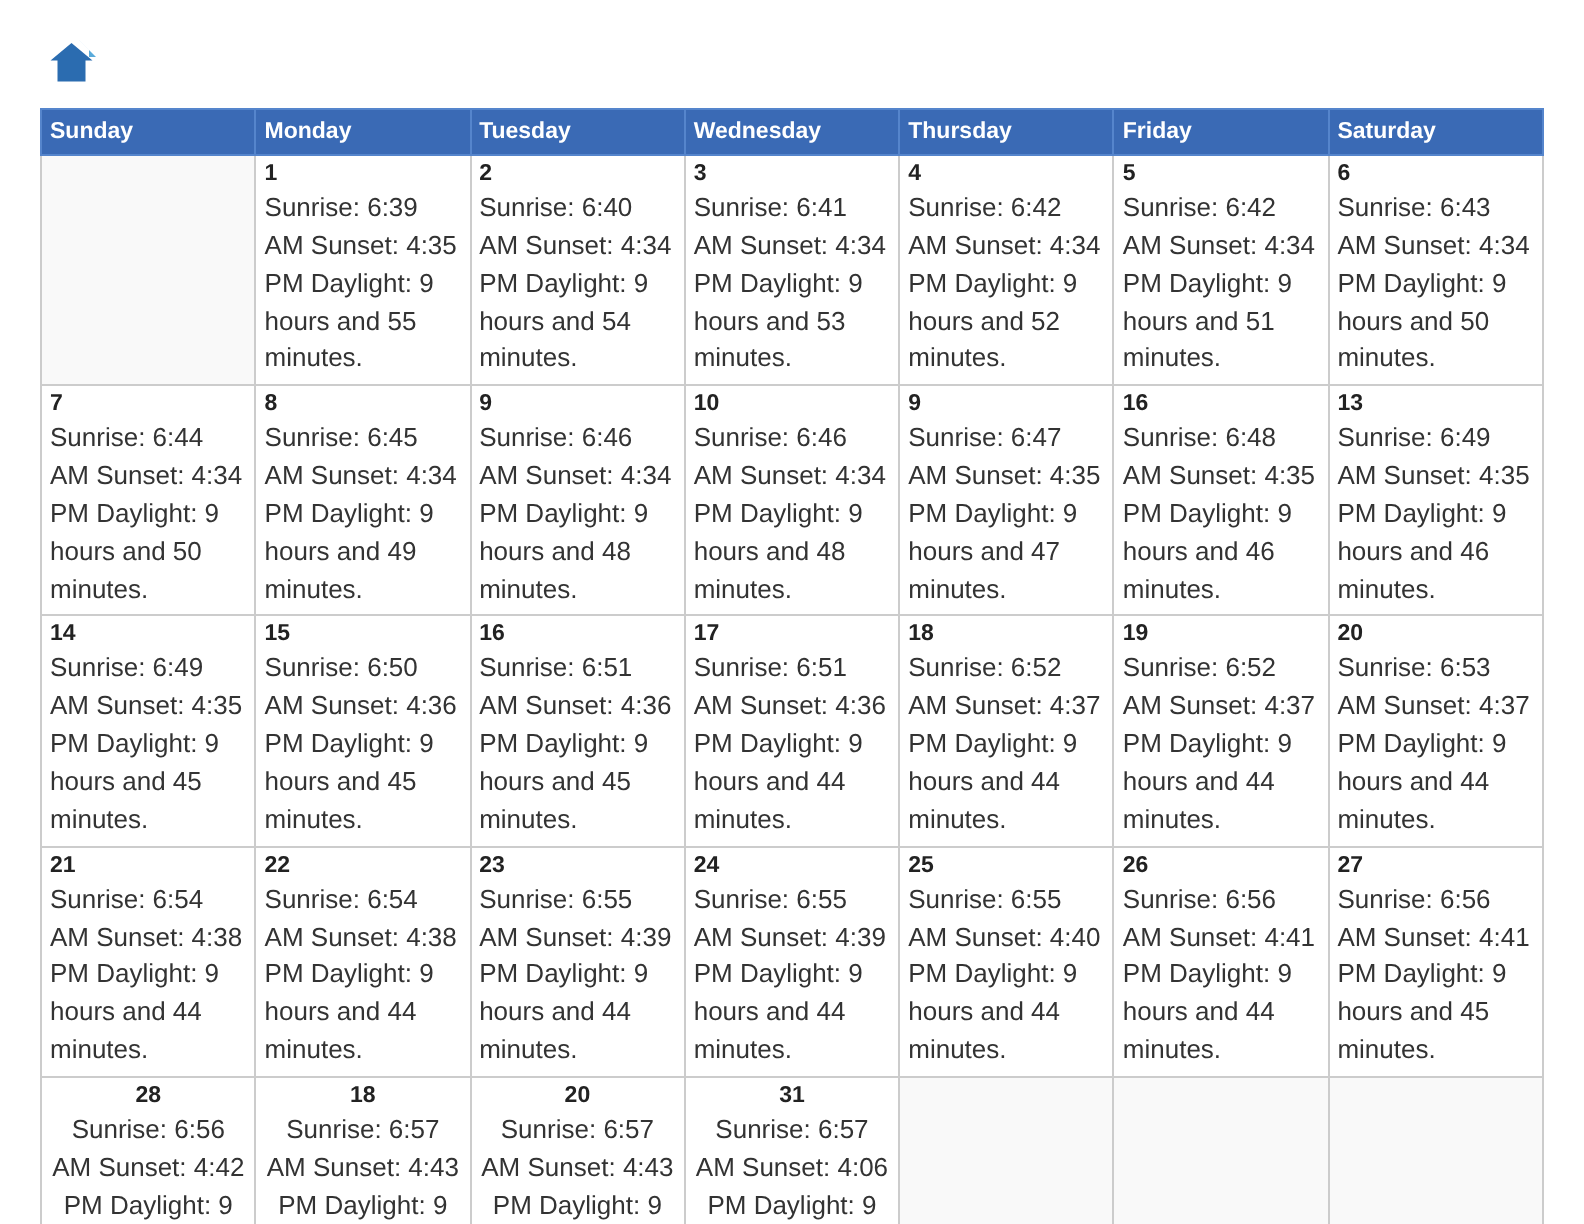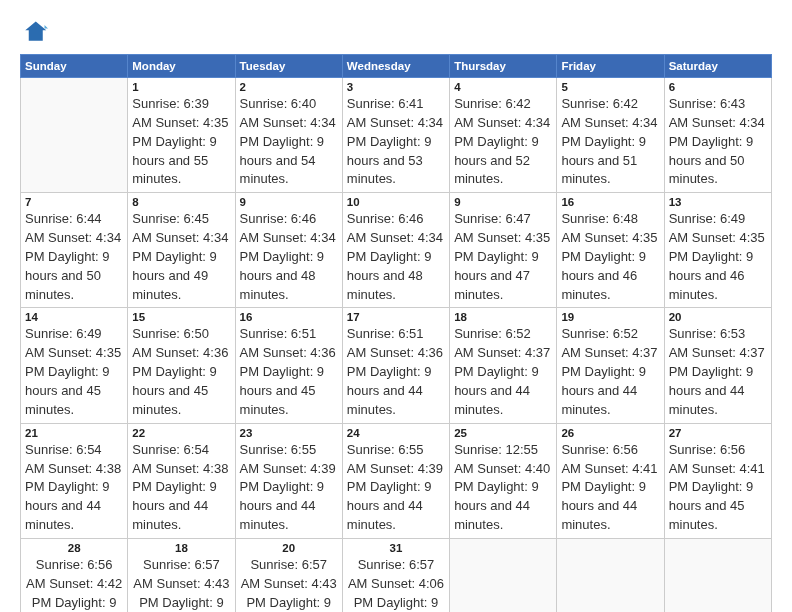--- a/index.html
+++ b/index.html
@@ -310,21 +310,21 @@
           </td>
           <td>
             <span class="day-num">24</span>
             <div class="day-info">Sunrise: 6:55 AM
 Sunset: 4:39 PM
 Daylight: 9 hours
 and 44 minutes.</div>
           </td>
           <td>
             <span class="day-num">25</span>
-            <div class="day-info">Sunrise: 12:55 AM
+            <div class="day-info">Sunrise: 6:55 AM
 Sunset: 4:40 PM
 Daylight: 9 hours
 and 44 minutes.</div>
           </td>
           <td>
             <span class="day-num">26</span>
             <div class="day-info">Sunrise: 6:56 AM
 Sunset: 4:41 PM
 Daylight: 9 hours
 and 44 minutes.</div>

